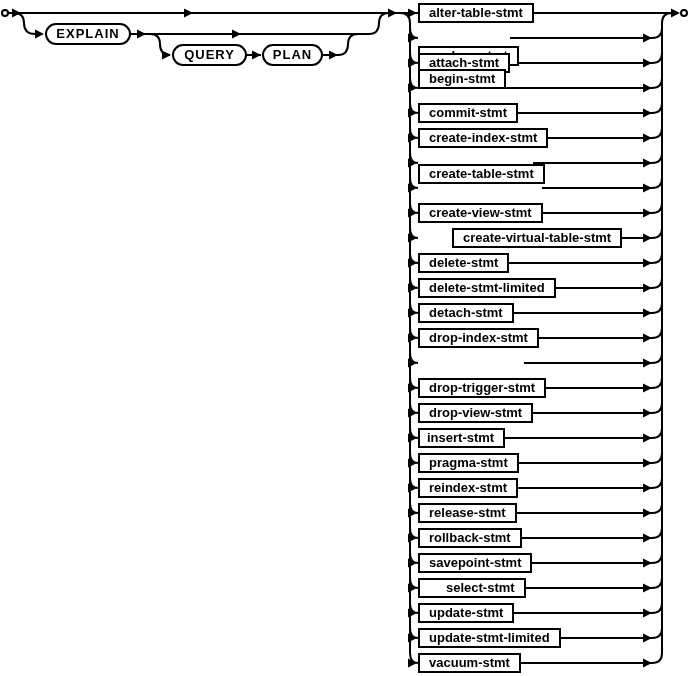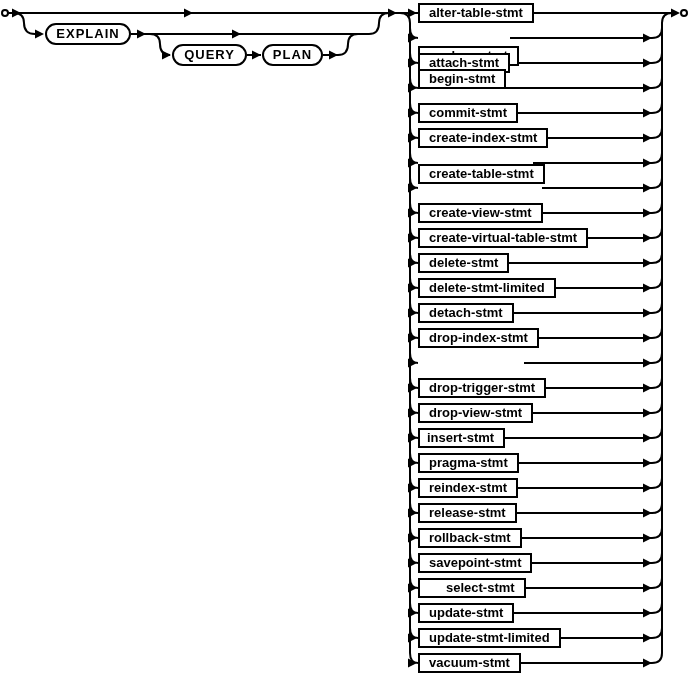--- a/index.html
+++ b/index.html
@@ -222,21 +222,21 @@
       <div class="term" style="left: 172px; top: 44px; width: 75px;">QUERY</div>
       <div class="term" style="left: 262px; top: 44px; width: 61px;">PLAN</div>
       <div class="stmt-box" style="top: 3px;">alter-table-stmt</div>
       <div class="stmt-box" style="top: 46px;">analyze-stmt</div>
       <div class="stmt-box" style="top: 53px;">attach-stmt</div>
       <div class="stmt-box" style="top: 69px;">begin-stmt</div>
       <div class="stmt-box" style="top: 103px;">commit-stmt</div>
       <div class="stmt-box" style="top: 128px;">create-index-stmt</div>
       <div class="stmt-box" style="top: 156px; margin-top: 8px;">create-table-stmt</div>
       <div class="stmt-box" style="top: 203px;">create-view-stmt</div>
-      <div class="stmt-box" style="top: 228px;">create-virtual-table-stmt</div>
+      <div class="stmt-box" style="top: 228px; margin-left: 34px;">create-virtual-table-stmt</div>
       <div class="stmt-box" style="top: 253px;">delete-stmt</div>
       <div class="stmt-box" style="top: 278px;">delete-stmt-limited</div>
       <div class="stmt-box" style="top: 303px;">detach-stmt</div>
       <div class="stmt-box" style="top: 328px;">drop-index-stmt</div>
       <div class="stmt-box" style="top: 378px;">drop-trigger-stmt</div>
       <div class="stmt-box" style="top: 403px;">drop-view-stmt</div>
       <div class="stmt-box" style="top: 428px; padding-left: 7px;">insert-stmt</div>
       <div class="stmt-box" style="top: 453px;">pragma-stmt</div>
       <div class="stmt-box" style="top: 478px;">reindex-stmt</div>
       <div class="stmt-box" style="top: 503px;">release-stmt</div>

